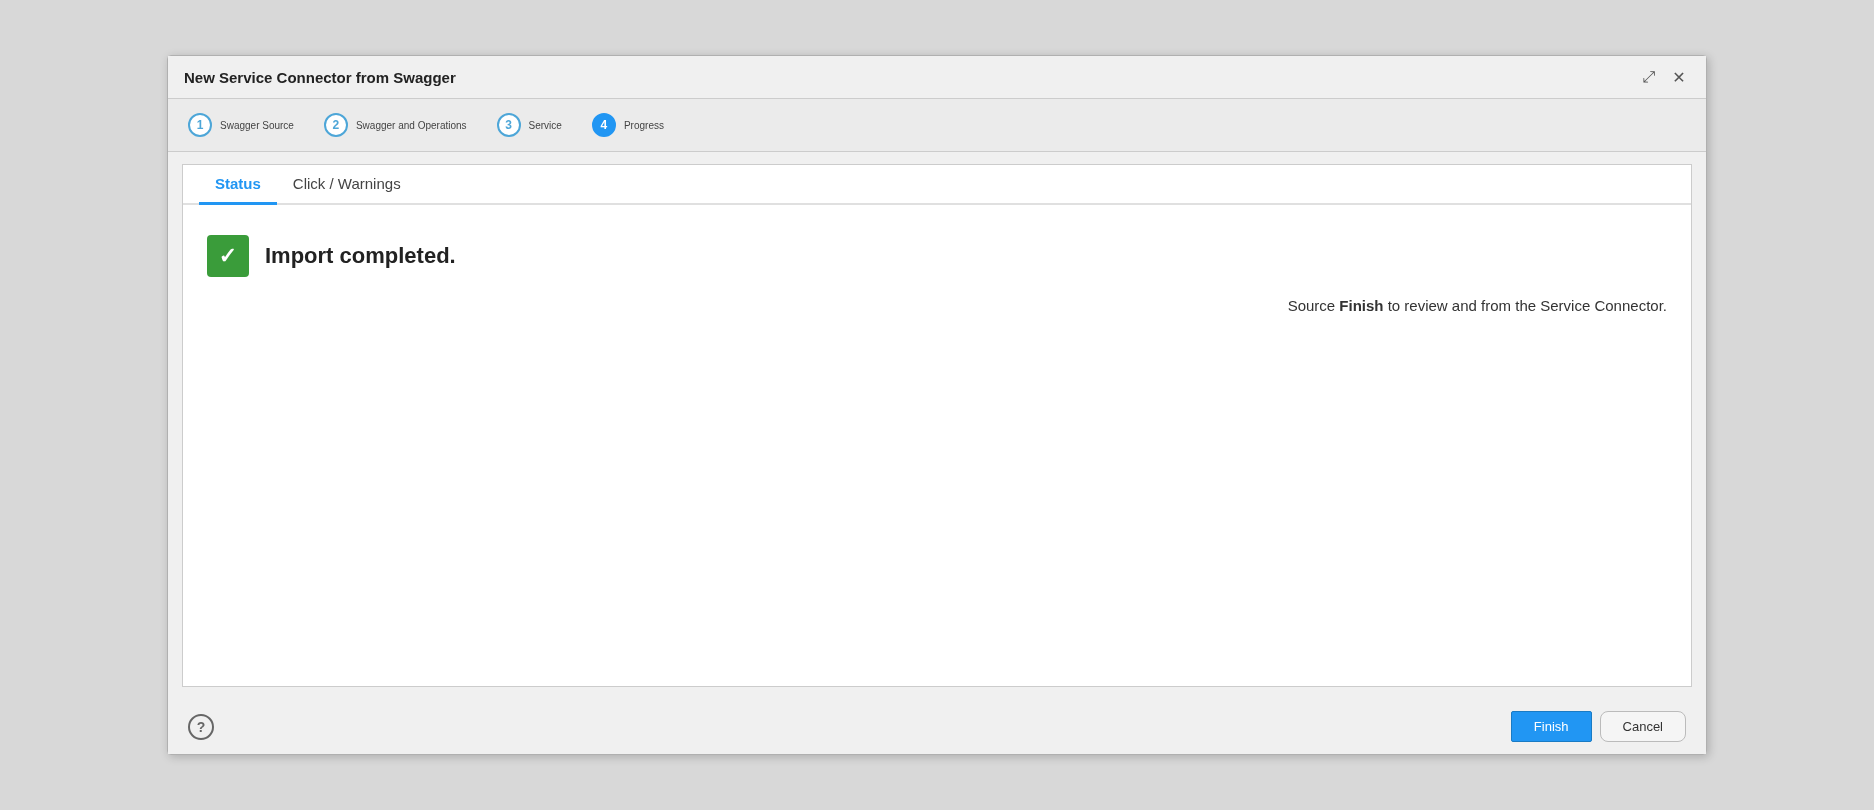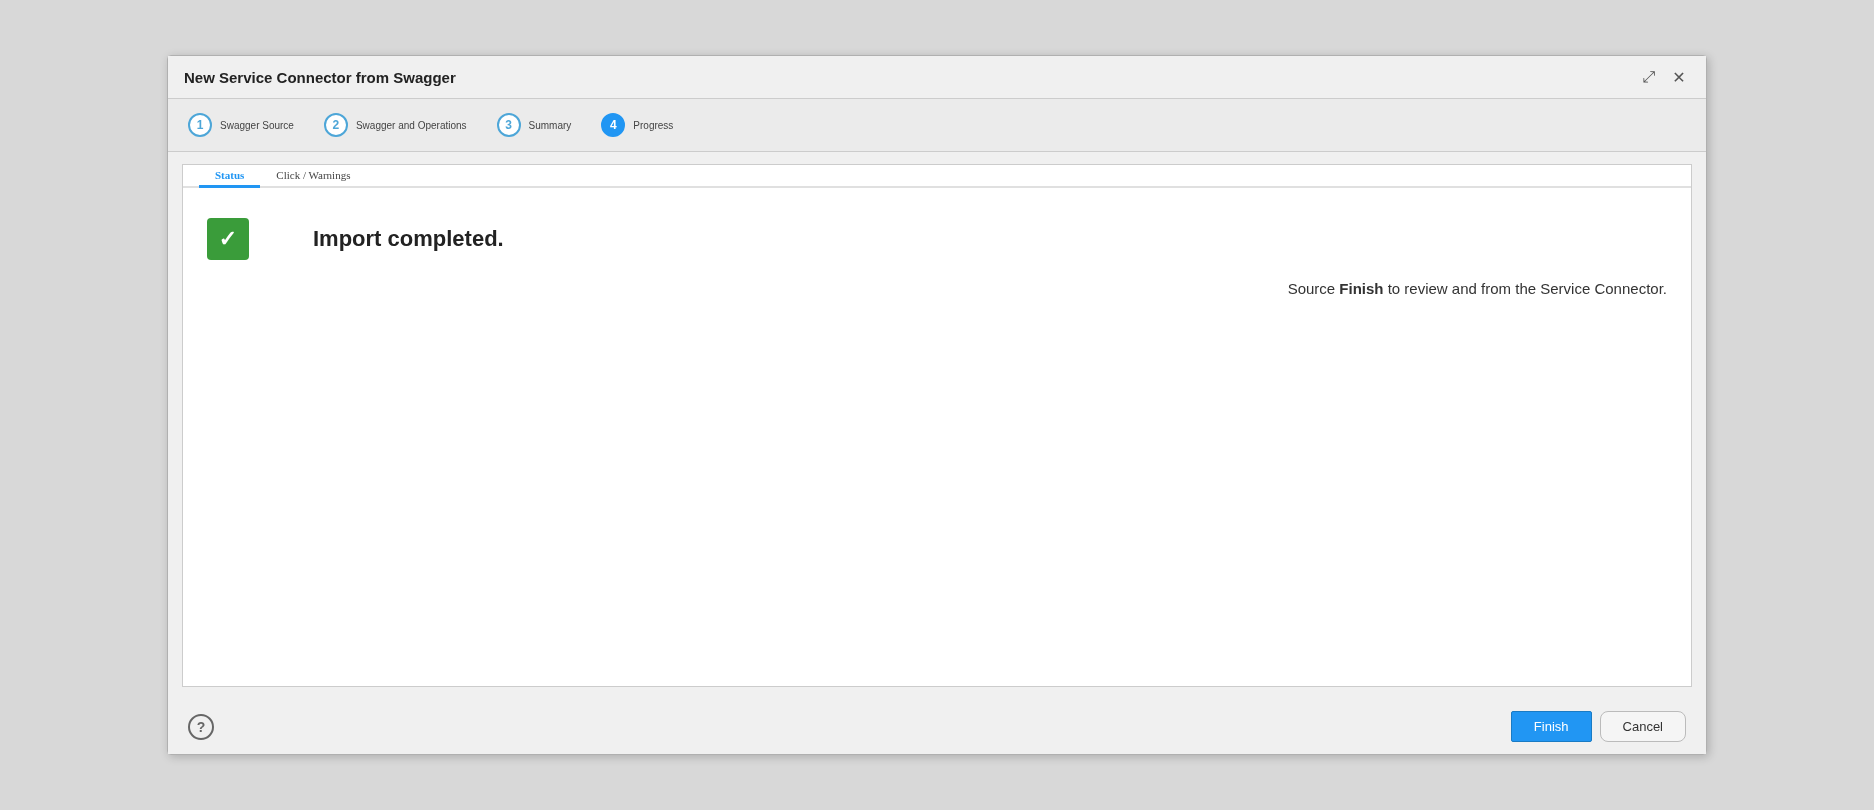--- a/index.html
+++ b/index.html
@@ -99,27 +99,26 @@
       flex-direction: column;
       overflow: hidden;
     }
     .tabs-bar {
       display: flex;
       border-bottom: 2px solid #e0e0e0;
       padding: 0 16px;
       background: white;
     }
     .tab {
-      padding: 4px 16px;
-      cursor: pointer;
-      font-size: 11px;
+      padding: 10px 16px;
+      cursor: pointer;
+      font-size: 15px;
       color: #444;
       border-bottom: 3px solid transparent;
       margin-bottom: -2px;
-      font-family: Liberation Serif, serif;
     }
     .tab.active {
       color: #2196f3;
       border-bottom: 3px solid #2196f3;
       font-weight: bold;
     }
     .tab-content {
       flex: 1;
       padding: 30px 24px;
     }
@@ -143,21 +142,20 @@
       justify-content: center;
       color: white;
       font-size: 22px;
       font-weight: bold;
       flex-shrink: 0;
     }
     .status-title {
       font-size: 22px;
       font-weight: bold;
       color: #222;
-      margin-left: 48px;
     }
     .status-message {
       font-size: 15px;
       color: #333;
       margin-left: 58px;
     }
     .status-message strong {
       font-weight: bold;
     }
     .dialog-footer {
@@ -231,21 +229,21 @@
     <div class="step">
       <div class="step-circle">
         <span>2</span>
       </div>
       <span class="step-label">Swagger and Operations</span>
     </div>
     <div class="step">
       <div class="step-circle">
         <span>3</span>
       </div>
-      <span class="step-label">Summary</span>
+      <span class="step-label">Service</span>
     </div>
     <div class="step">
       <div class="step-circle active">
         <span>4</span>
       </div>
       <span class="step-label">Progress</span>
     </div>
   </div>
 
   <div class="dialog-body">

